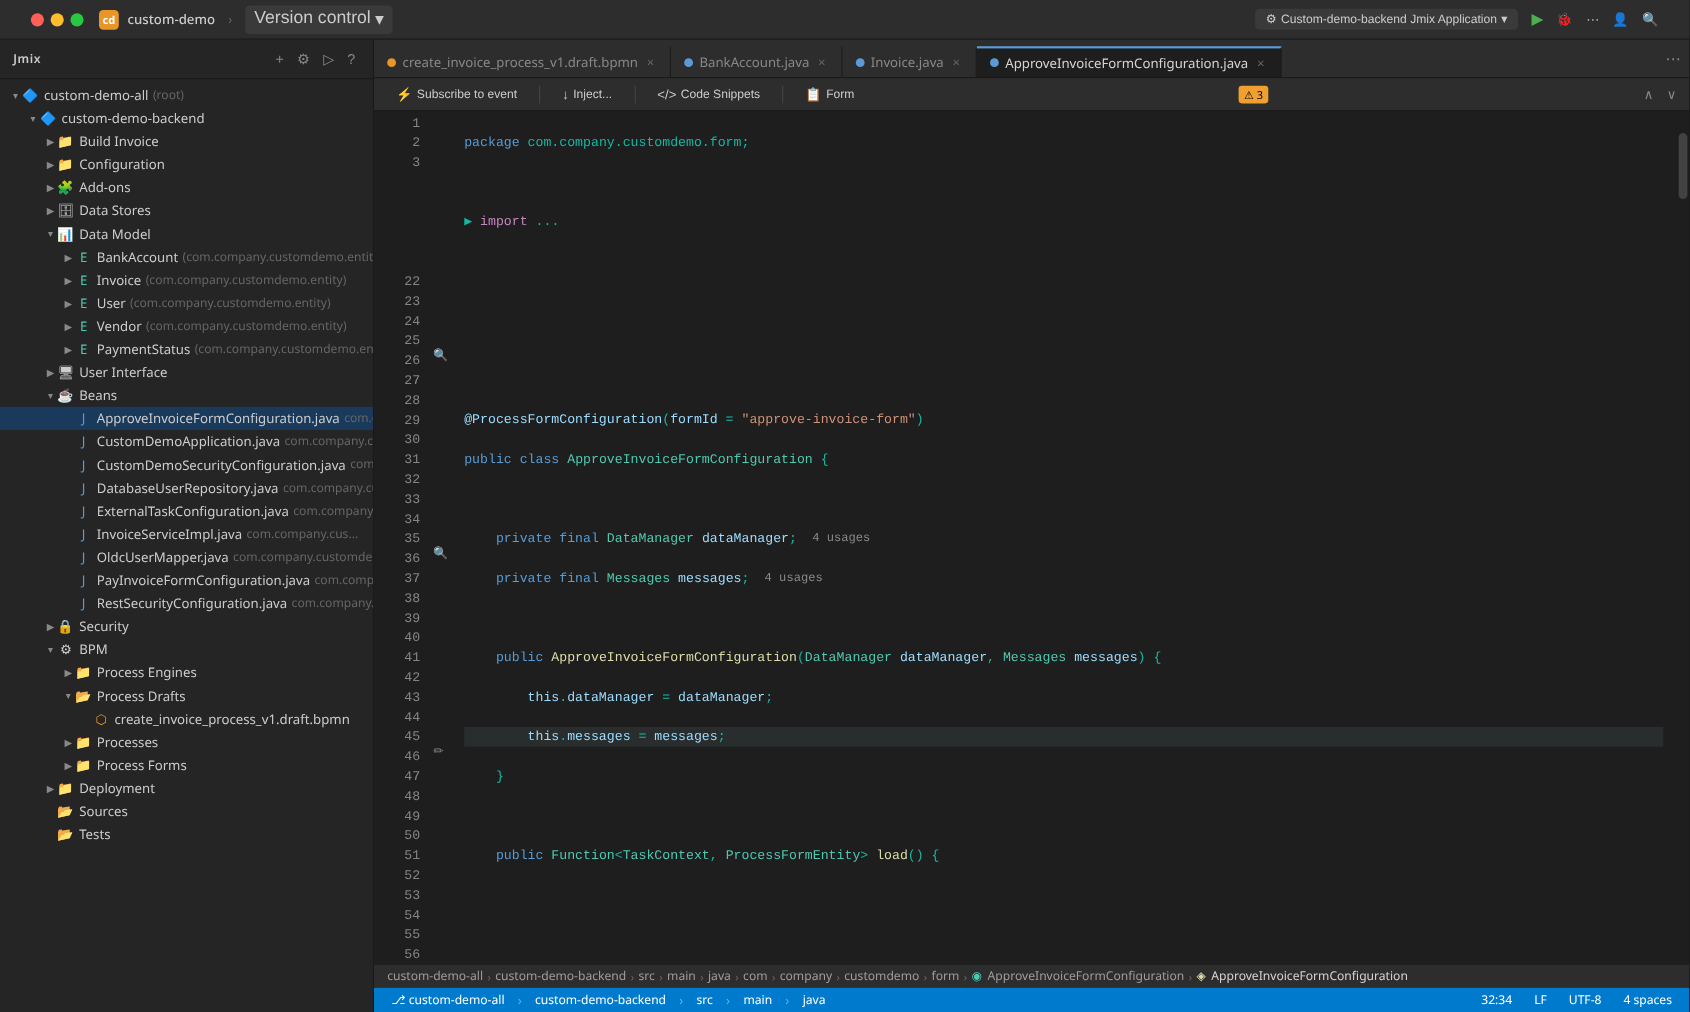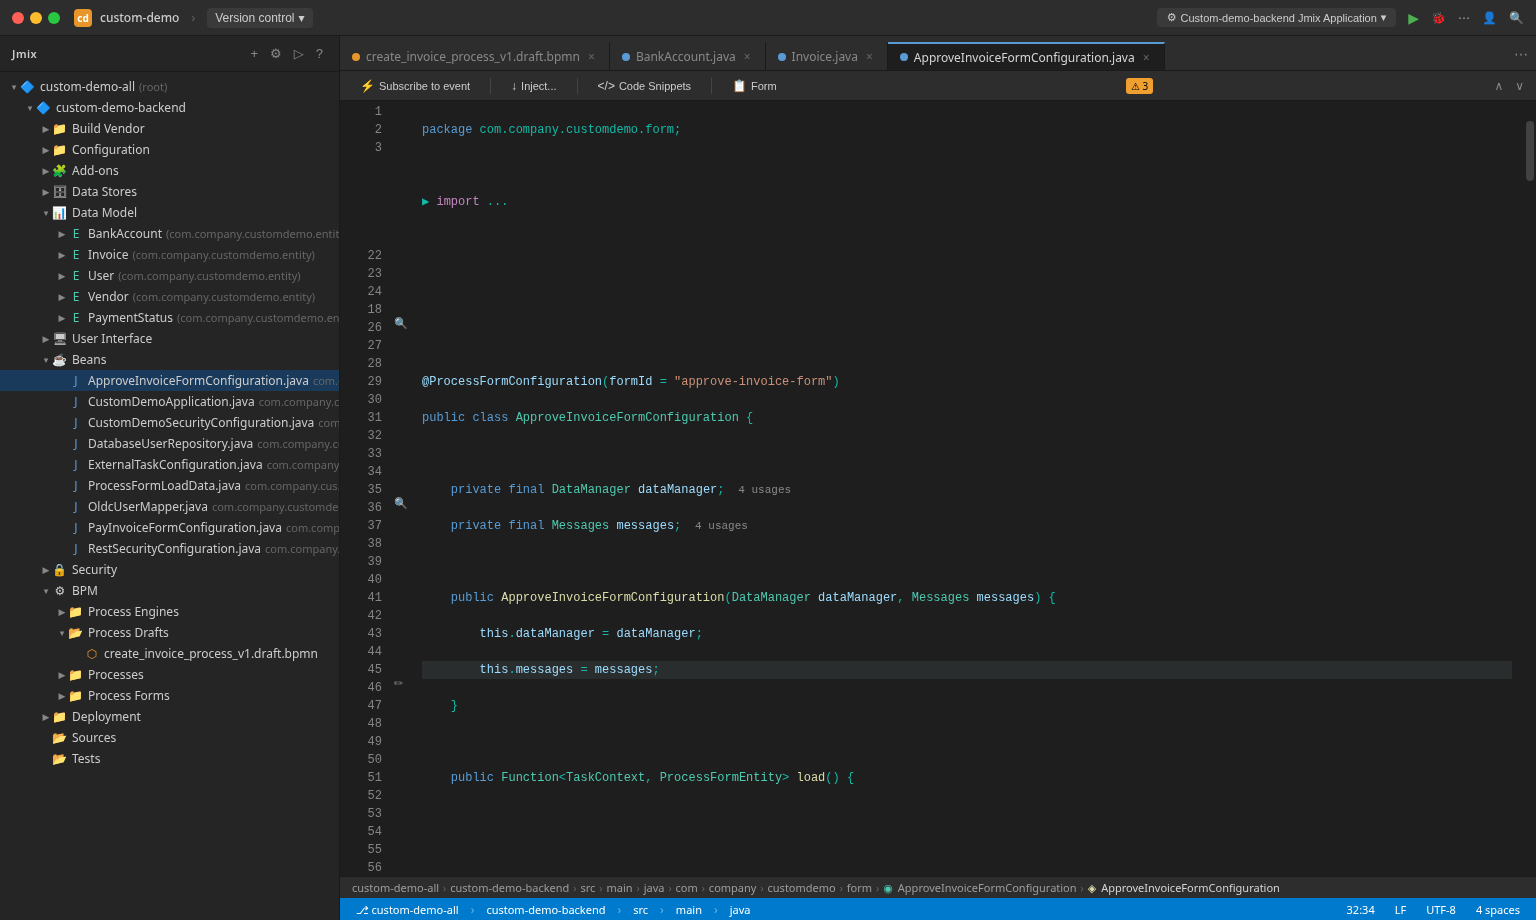--- a/index.html
+++ b/index.html
@@ -14,21 +14,21 @@
       display: flex;
       flex-direction: column;
     }
 
     
     .titlebar {
       height: 36px;
       background: #2d2d2d;
       display: flex;
       align-items: center;
-      padding: 0 12px;
+      padding: 0 28px;
       gap: 8px;
       border-bottom: 1px solid #1a1a1a;
       flex-shrink: 0;
     }
     .traffic-lights { display: flex; gap: 6px; align-items: center; }
     .traffic-light {
       width: 12px; height: 12px; border-radius: 50%; cursor: pointer;
     }
     .tl-red { background: #ff5f57; }
     .tl-yellow { background: #ffbd2e; }
@@ -37,21 +37,21 @@
       width: 18px; height: 18px; background: #e8952a; border-radius: 4px;
       display: flex; align-items: center; justify-content: center;
       font-size: 10px; color: white; font-weight: bold; margin-left: 6px;
     }
     .titlebar-app-name {
       font-size: 12px; color: #ccc; font-weight: 500;
     }
     .titlebar-separator { color: #666; margin: 0 4px; }
     .version-control-btn {
       background: #3a3a3a; border: none; color: #ccc; padding: 3px 8px;
-      border-radius: 4px; font-size: 12px; cursor: pointer; display: flex;
+      border-radius: 4px; font-size: 16px; cursor: pointer; display: flex;
       align-items: flex-start; gap: 4px;
     }
     .titlebar-right {
       margin-left: auto; display: flex; align-items: center; gap: 12px;
     }
     .jmix-btn {
       background: #3a3a3a; border: none; color: #ccc; padding: 3px 10px;
       border-radius: 4px; font-size: 11px; cursor: pointer; display: flex;
       align-items: center; gap: 4px;
     }
@@ -372,21 +372,21 @@
         <span class="tree-arrow">▾</span>
         <span class="tree-icon icon-root">🔷</span>
         <span class="tree-label">custom-demo-backend</span>
       </div>
 
       <div class="tree-item">
         <span class="tree-indent"></span>
         <span class="tree-indent"></span>
         <span class="tree-arrow">▶</span>
         <span class="tree-icon icon-folder">📁</span>
-        <span class="tree-label">Build Vendor</span>
+        <span class="tree-label">Build Invoice</span>
       </div>
 
       <div class="tree-item">
         <span class="tree-indent"></span>
         <span class="tree-indent"></span>
         <span class="tree-arrow">▶</span>
         <span class="tree-icon icon-folder">📁</span>
         <span class="tree-label">Configuration</span>
       </div>
 
@@ -529,21 +529,21 @@
         <span class="tree-label">ExternalTaskConfiguration.java</span>
         <span class="tree-sublabel">com.company.cu...</span>
       </div>
 
       <div class="tree-item">
         <span class="tree-indent"></span>
         <span class="tree-indent"></span>
         <span class="tree-indent"></span>
         <span class="tree-arrow" style="opacity:0">▶</span>
         <span class="tree-icon icon-java">J</span>
-        <span class="tree-label">ProcessFormLoadData.java</span>
+        <span class="tree-label">InvoiceServiceImpl.java</span>
         <span class="tree-sublabel">com.company.cus...</span>
       </div>
 
       <div class="tree-item">
         <span class="tree-indent"></span>
         <span class="tree-indent"></span>
         <span class="tree-indent"></span>
         <span class="tree-arrow" style="opacity:0">▶</span>
         <span class="tree-icon icon-java">J</span>
         <span class="tree-label">OldcUserMapper.java</span>
@@ -714,21 +714,21 @@
 
     <div class="code-editor">
       <div class="line-numbers">
         <div class="line-number">1</div>
         <div class="line-number">2</div>
         <div class="line-number">3</div>
         <div class="line-number" style="height:90px"></div>
         <div class="line-number">22</div>
         <div class="line-number">23</div>
         <div class="line-number">24</div>
-        <div class="line-number">18</div>
+        <div class="line-number">25</div>
         <div class="line-number">26</div>
         <div class="line-number">27</div>
         <div class="line-number">28</div>
         <div class="line-number">29</div>
         <div class="line-number">30</div>
         <div class="line-number">31</div>
         <div class="line-number">32</div>
         <div class="line-number">33</div>
         <div class="line-number">34</div>
         <div class="line-number">35</div>

